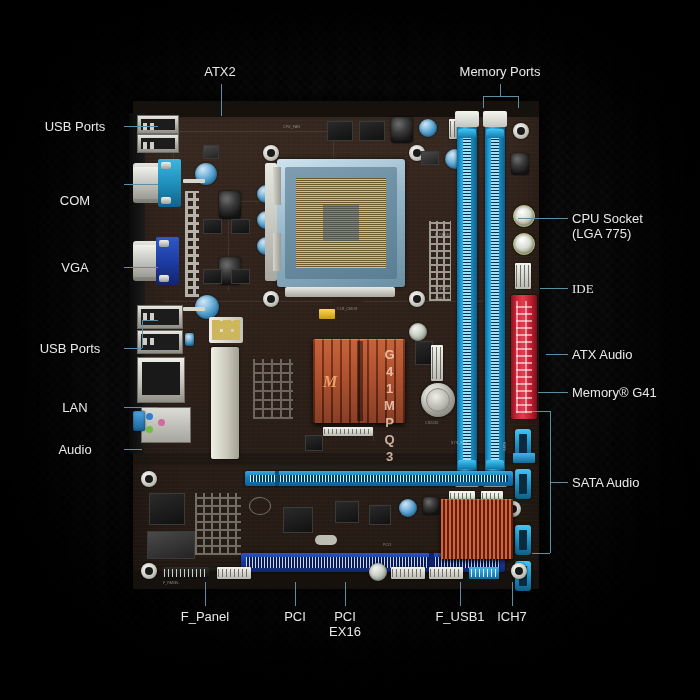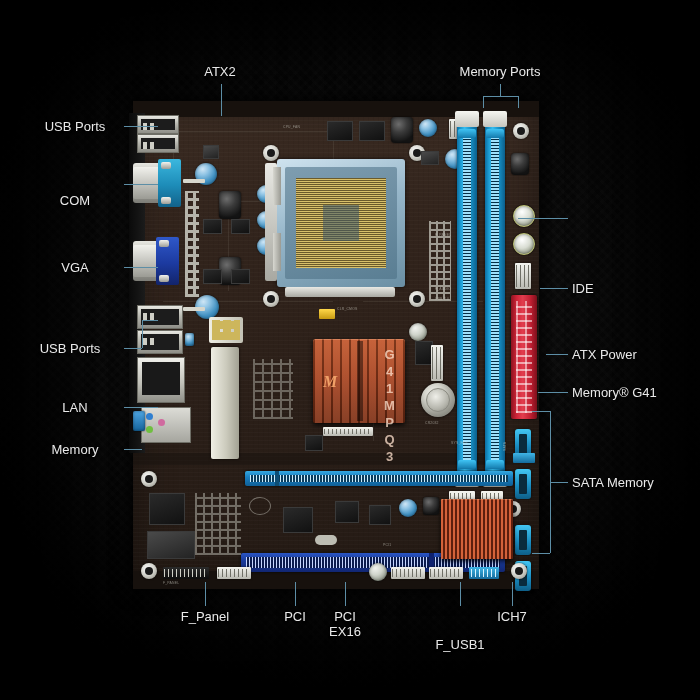--- a/index.html
+++ b/index.html
@@ -476,58 +476,60 @@
   <div class="lead h" style="left:124px;top:267px;width:34px;"></div>
 
   <div class="ann r" style="left:20px;top:341px;width:100px;">USB Ports</div>
   <div class="lead h" style="left:124px;top:348px;width:18px;"></div>
   <div class="lead v" style="left:142px;top:320px;height:28px;"></div>
   <div class="lead h" style="left:142px;top:320px;width:16px;"></div>
 
   <div class="ann r" style="left:30px;top:400px;width:90px;">LAN</div>
   <div class="lead h" style="left:124px;top:407px;width:34px;"></div>
 
-  <div class="ann r" style="left:30px;top:442px;width:90px;">Memory</div>
+  <div class="ann r" style="left:30px;top:442px;width:90px;">Audio</div>
   <div class="lead h" style="left:124px;top:449px;width:18px;"></div>
 
   <div class="ann c" style="left:180px;top:64px;width:80px;">ATX2</div>
   <div class="lead v" style="left:221px;top:84px;height:32px;"></div>
 
   <div class="ann c" style="left:440px;top:64px;width:120px;">Memory Ports</div>
   <div class="lead v" style="left:500px;top:84px;height:12px;"></div>
   <div class="lead h" style="left:483px;top:96px;width:35px;"></div>
   <div class="lead v" style="left:483px;top:96px;height:12px;"></div>
   <div class="lead v" style="left:518px;top:96px;height:12px;"></div>
 
+  <div class="ann" style="left:572px;top:211px;width:128px;">CPU Socket
+(LGA 775)</div>
   <div class="lead h" style="left:518px;top:218px;width:50px;"></div>
 
-  <div class="ann" style="left:572px;top:281px;width:100px;">IDE</div>
+  <div class="ann" style="left:572px;top:281px;width:100px;font-family:Liberation Serif, serif;">IDE</div>
   <div class="lead h" style="left:540px;top:288px;width:28px;"></div>
 
-  <div class="ann" style="left:572px;top:347px;width:120px;">ATX Power</div>
+  <div class="ann" style="left:572px;top:347px;width:120px;">ATX Audio</div>
   <div class="lead h" style="left:546px;top:354px;width:22px;"></div>
 
   <div class="ann" style="left:572px;top:385px;width:120px;">Memory® G41</div>
   <div class="lead h" style="left:538px;top:392px;width:30px;"></div>
 
-  <div class="ann" style="left:572px;top:475px;width:120px;">SATA Memory</div>
+  <div class="ann" style="left:572px;top:475px;width:120px;">SATA Audio</div>
   <div class="lead h" style="left:550px;top:482px;width:18px;"></div>
   <div class="lead v" style="left:550px;top:411px;height:142px;"></div>
   <div class="lead h" style="left:532px;top:411px;width:18px;"></div>
   <div class="lead h" style="left:532px;top:553px;width:18px;"></div>
 
   <div class="ann c" style="left:160px;top:609px;width:90px;">F_Panel</div>
   <div class="lead v" style="left:205px;top:582px;height:24px;"></div>
 
   <div class="ann c" style="left:260px;top:609px;width:70px;">PCI</div>
   <div class="lead v" style="left:295px;top:582px;height:24px;"></div>
 
   <div class="ann c" style="left:310px;top:609px;width:70px;">PCI
 EX16</div>
   <div class="lead v" style="left:345px;top:582px;height:24px;"></div>
 
-  <div class="ann c" style="left:415px;top:637px;width:90px;">F_USB1</div>
+  <div class="ann c" style="left:415px;top:609px;width:90px;">F_USB1</div>
   <div class="lead v" style="left:460px;top:582px;height:24px;"></div>
 
   <div class="ann c" style="left:472px;top:609px;width:80px;">ICH7</div>
   <div class="lead v" style="left:512px;top:582px;height:24px;"></div>
 
 </div>
 
 </body></html>

